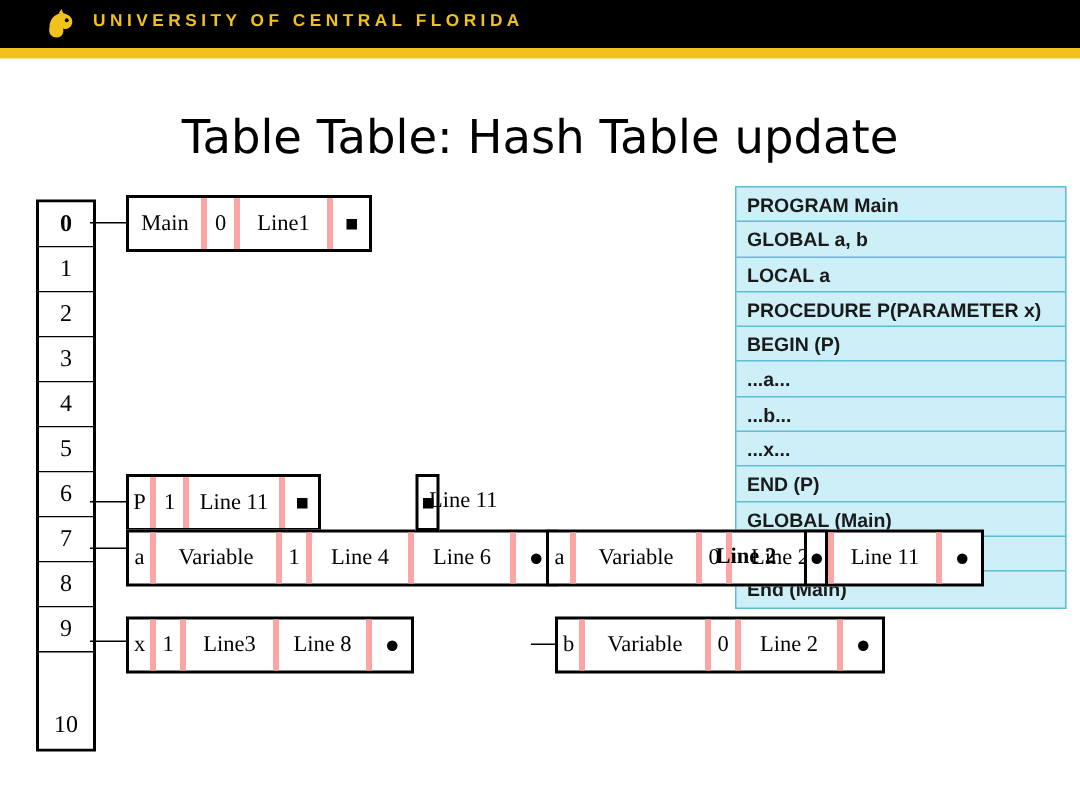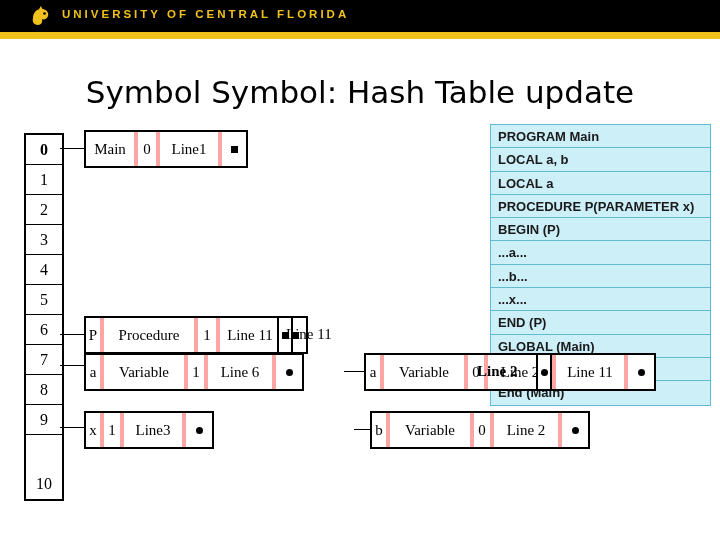--- a/index.html
+++ b/index.html
@@ -179,21 +179,21 @@
   <svg width="22" height="21" viewBox="0 0 22 21" aria-hidden="true">
     <path d="M3 12 C3 6, 8 2, 13 3 C17 4, 19 7, 18 10 C17 13, 14 14, 12 13
              C13 16, 11 19, 8 19 C4 19, 2 16, 3 12 Z" fill="#f1c21b"></path>
     <circle cx="14.5" cy="7.5" r="1.3" fill="#000000"></circle>
     <path d="M9 3 L11 0 L12.5 3.5 Z" fill="#f1c21b"></path>
   </svg>
 </div>
 
 <div id="brand-text">UNIVERSITY OF CENTRAL FLORIDA</div>
 
-<div id="slide-title">Symbol Symbol: Hash Table update</div>
+<div id="slide-title">Table Table: Hash Table update</div>
 
 <div id="index-column">
   <div class="index-cell bold">0</div>
   <div class="index-cell">1</div>
   <div class="index-cell">2</div>
   <div class="index-cell">3</div>
   <div class="index-cell">4</div>
   <div class="index-cell">5</div>
   <div class="index-cell">6</div>
   <div class="index-cell">7</div>
@@ -214,37 +214,37 @@
   <div class="cell" style="width:52px;">Main</div>
   <div class="cell" style="width:22px;">0</div>
   <div class="cell" style="width:62px;">Line1</div>
   <div class="cell ptr" style="width:24px;">
       <span class="dot"></span>
     </div>
 </div>
 
 <div class="node" style="left:84px; top:316px;">
   <div class="cell" style="width:18px;">P</div>
-  <div class="cell" style="width:94px;">Procedure</div>
   <div class="cell" style="width:22px;">1</div>
   <div class="cell" style="width:64px;">Line 11</div>
   <div class="cell ptr" style="width:22px;">
       <span class="dot"></span>
     </div>
 </div>
 
 <div class="overlay-frag" style="left:277px; top:316px; width:16px;">
   <span class="dot"></span>
 </div>
 <div class="float-text" style="left:286px; top:326px;">Line 11</div>
 
 <div class="node" style="left:84px; top:353px;">
   <div class="cell" style="width:18px;">a</div>
   <div class="cell" style="width:84px;">Variable</div>
   <div class="cell" style="width:20px;">1</div>
+  <div class="cell" style="width:68px;">Line 4</div>
   <div class="cell" style="width:68px;">Line 6</div>
   <div class="cell ptr" style="width:26px;">
       <span class="dot" style="border-radius:50%;"></span>
     </div>
 </div>
 
 <div class="node" style="left:364px; top:353px;">
   <div class="cell" style="width:18px;">a</div>
   <div class="cell" style="width:84px;">Variable</div>
   <div class="cell" style="width:20px;">0</div>
@@ -258,38 +258,39 @@
 <div class="float-text" style="left:477px; top:363px; font-weight:bold;">Line 2</div>
 
 <div class="overlay-frag" style="left:536px; top:353px; width:16px;">
   <span class="dot" style="border-radius:50%;"></span>
 </div>
 
 <div class="node" style="left:84px; top:411px;">
   <div class="cell" style="width:18px;">x</div>
   <div class="cell" style="width:20px;">1</div>
   <div class="cell" style="width:62px;">Line3</div>
+  <div class="cell" style="width:62px;">Line 8</div>
   <div class="cell ptr" style="width:26px;">
       <span class="dot" style="border-radius:50%;"></span>
     </div>
 </div>
 
 <div class="node" style="left:370px; top:411px;">
   <div class="cell" style="width:18px;">b</div>
   <div class="cell" style="width:84px;">Variable</div>
   <div class="cell" style="width:20px;">0</div>
   <div class="cell" style="width:68px;">Line 2</div>
   <div class="cell ptr" style="width:26px;">
       <span class="dot" style="border-radius:50%;"></span>
     </div>
 </div>
 
 <div id="code-panel">
   <div class="code-line">PROGRAM Main</div>
-  <div class="code-line">LOCAL a, b</div>
+  <div class="code-line">GLOBAL a, b</div>
   <div class="code-line">LOCAL a</div>
   <div class="code-line">PROCEDURE P(PARAMETER x)</div>
   <div class="code-line">BEGIN (P)</div>
   <div class="code-line">...a...</div>
   <div class="code-line">...b...</div>
   <div class="code-line">...x...</div>
   <div class="code-line">END (P)</div>
   <div class="code-line">GLOBAL (Main)</div>
   <div class="code-line">Call P(a)</div>
   <div class="code-line">End (Main)</div>

